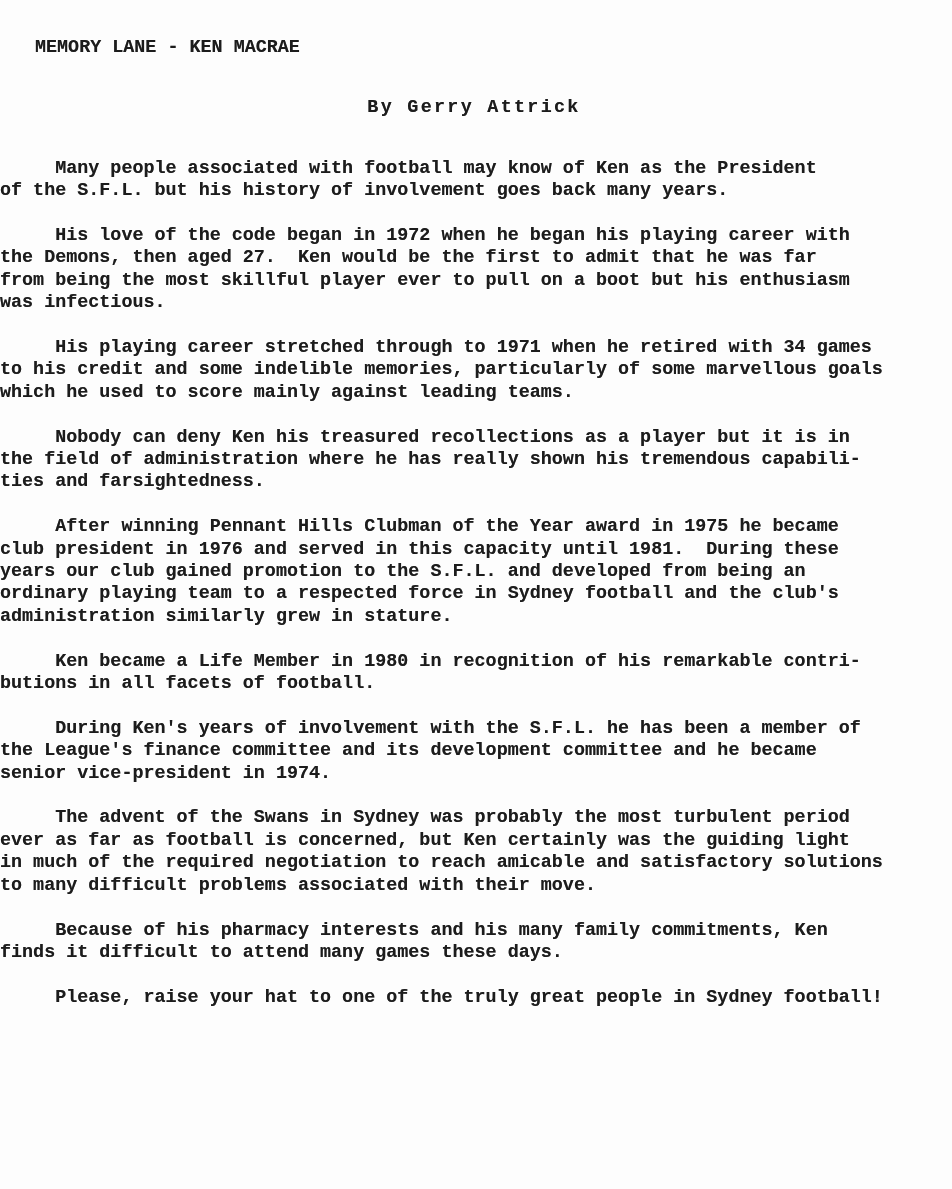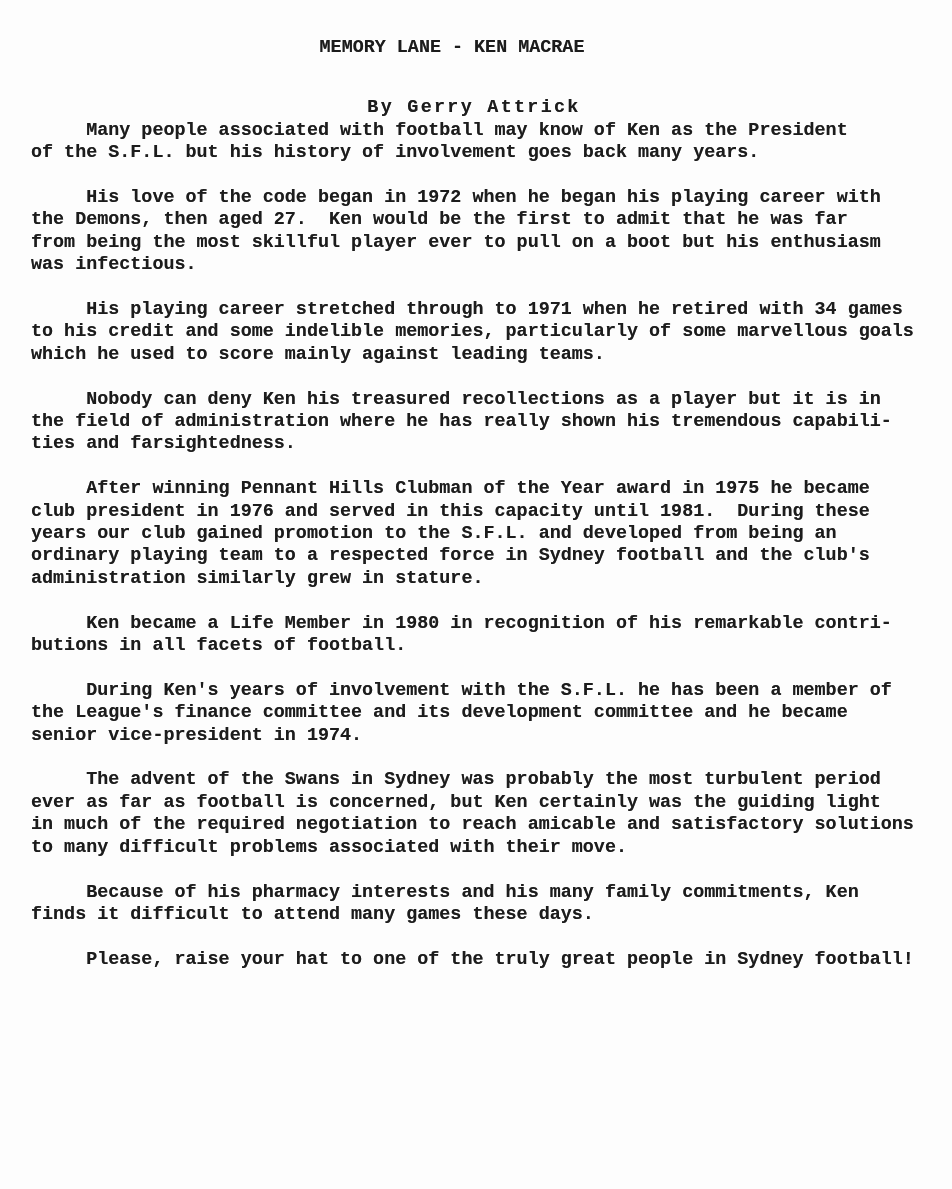--- a/index.html
+++ b/index.html
@@ -19,32 +19,32 @@
     padding-top: 37px;
     font-family: "Liberation Mono", "DejaVu Sans Mono", monospace;
     font-weight: 700;
     font-size: 18.4px;
     line-height: 22.4px;
     color: #1c1c1c;
     text-shadow: 0 0 0.5px rgba(25, 25, 25, 0.55);
   }
   .doc-title {
     width: 904px;
-    text-align: center;
     white-space: pre;
+    padding-left: 35px;
   }
   .doc-byline {
     width: 948px;
     text-align: center;
     margin-top: 38px;
     letter-spacing: 2.3px;
     white-space: pre;
   }
   .doc-body {
-    padding-left: 31px;
+    margin-top: 38px;
   }
   .para {
     margin: 0 0 22.4px 0;
     white-space: pre;
   }
   .para:last-child {
     margin-bottom: 0;
   }
 </style>
 </head>

